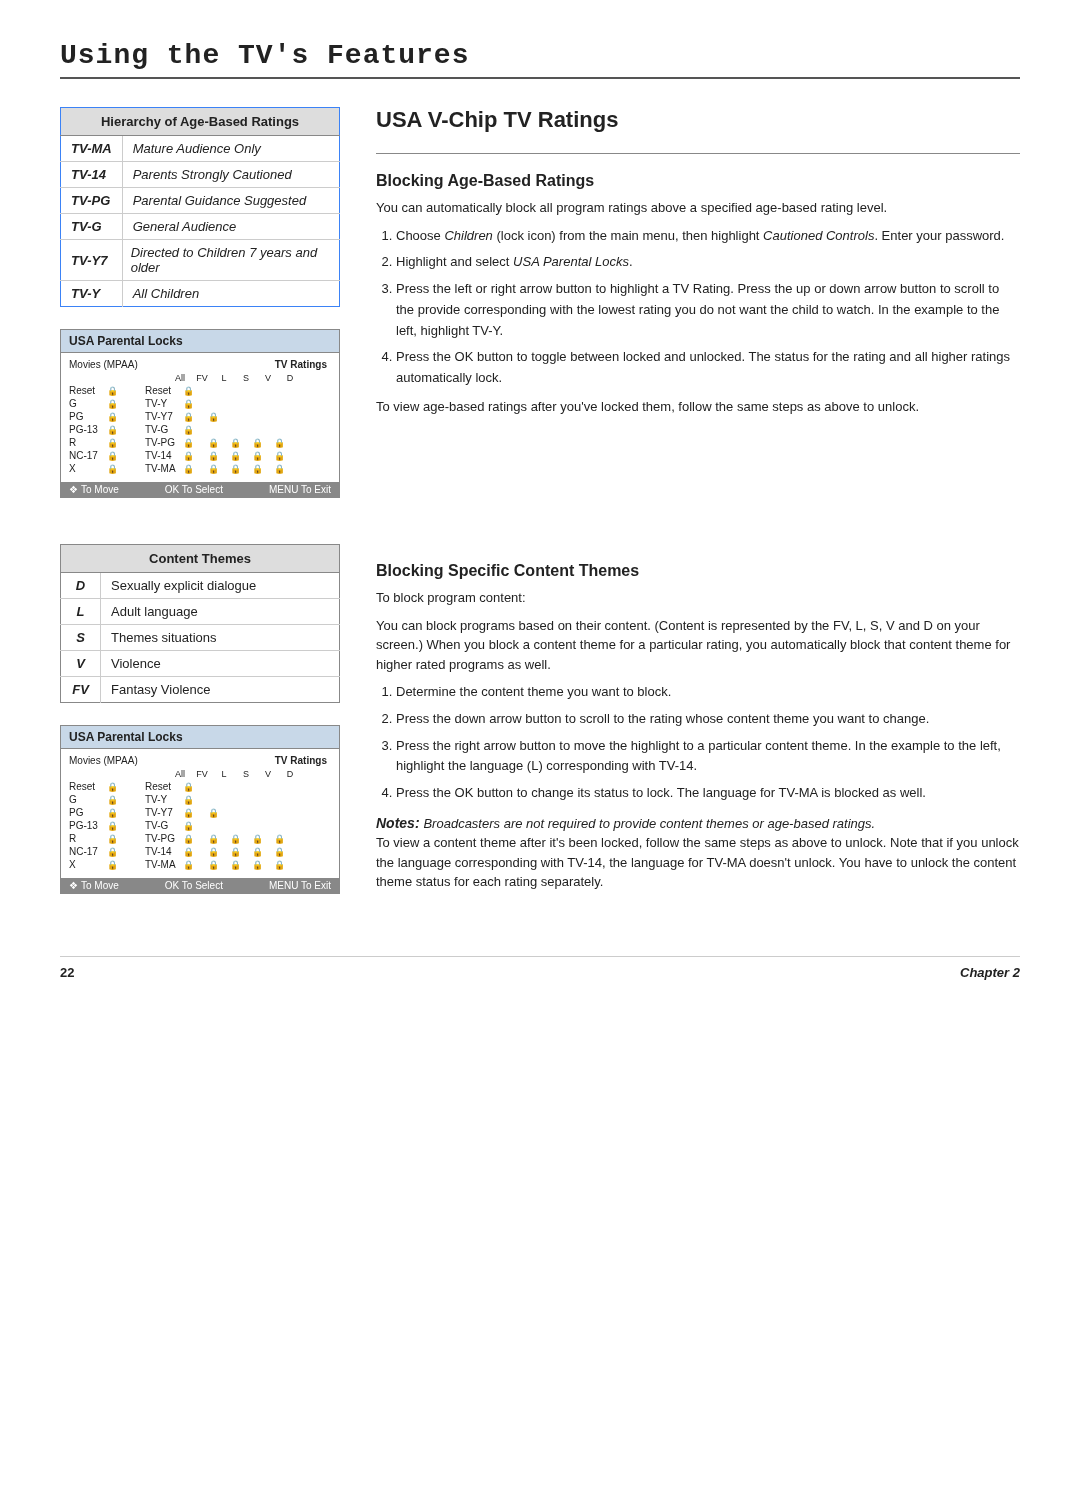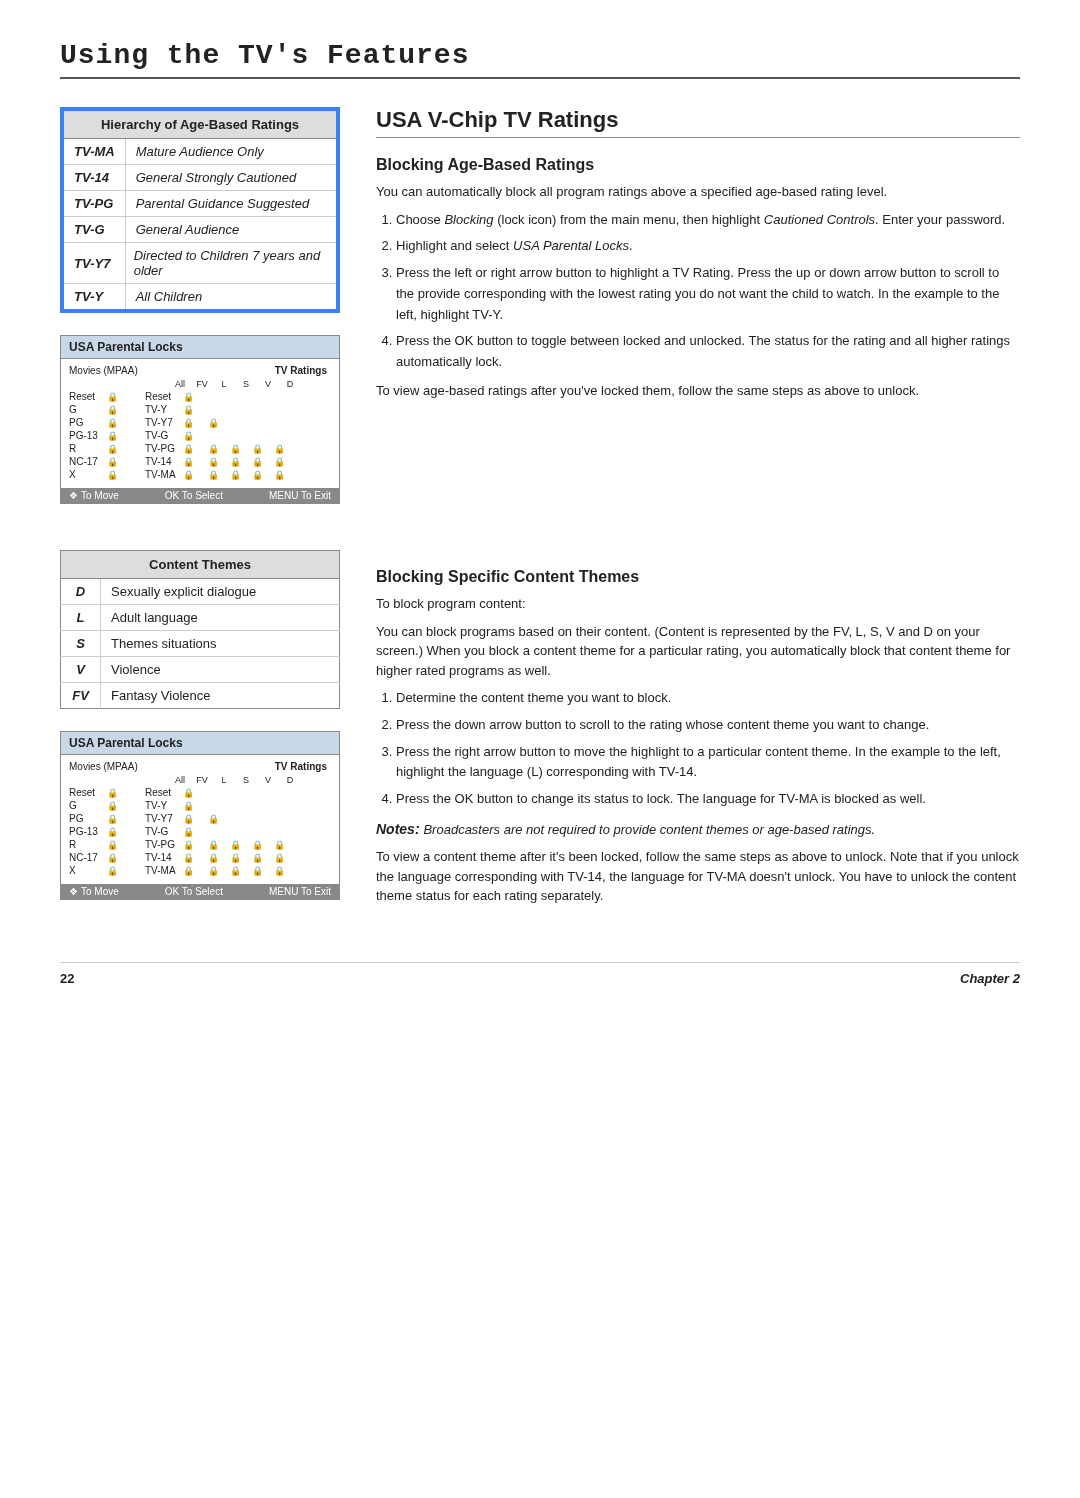--- a/index.html
+++ b/index.html
@@ -36,21 +36,21 @@
       flex-shrink: 0;
     }
     .right-col {
       flex: 1;
     }
 
     
     .ratings-table {
       width: 100%;
       border-collapse: collapse;
-      border: 4px solid #3b82f6;
+      border: 1px solid #3b82f6;
       margin-bottom: 22px;
       font-size: 13px;
     }
     .ratings-table th {
       background: #ddd;
       text-align: center;
       padding: 6px 8px;
       font-weight: bold;
       border-bottom: 1px solid #888;
       font-size: 13px;
@@ -100,21 +100,21 @@
       align-items: center;
       gap: 3px;
     }
 
     
     .section-title {
       font-size: 22px;
       font-weight: bold;
       margin-bottom: 14px;
       border-bottom: 1px solid #888;
-      padding-bottom: 4px;
+      padding-bottom: 20px;
     }
     .subsection-title {
       font-size: 16px;
       font-weight: bold;
       margin-bottom: 8px;
       margin-top: 18px;
     }
     .body-text {
       font-size: 13px;
       line-height: 1.5;
@@ -178,21 +178,20 @@
       margin-top: 40px;
       border-top: 1px solid #ccc;
       padding-top: 8px;
       font-size: 13px;
     }
     .page-num { font-weight: bold; }
     .chapter-label { font-style: italic; font-weight: bold; }
 
     .notes-box {
       margin-top: 10px;
-      margin-bottom: 8px;
     }
     .notes-text {
       font-style: italic;
       font-size: 13px;
       line-height: 1.5;
     }
   </style>
 </head>
 <body>
 
@@ -210,21 +209,21 @@
           <th colspan="2">Hierarchy of Age-Based Ratings</th>
         </tr>
       </thead>
       <tbody id="hierarchy-tbody">
       <tr>
             <td>TV-MA</td>
             <td style="font-style: italic;">Mature Audience Only</td>
           </tr>
           <tr>
             <td>TV-14</td>
-            <td style="font-style: italic;">General Strongly Cautioned</td>
+            <td style="font-style: italic;">Parents Strongly Cautioned</td>
           </tr>
           <tr>
             <td>TV-PG</td>
             <td style="font-style: italic;">Parental Guidance Suggested</td>
           </tr>
           <tr>
             <td>TV-G</td>
             <td style="font-style: italic;">General Audience</td>
           </tr>
           <tr>
@@ -357,21 +356,21 @@
 
   <div class="right-col">
 
     <h2 class="section-title">USA V-Chip TV Ratings</h2>
 
     <h3 class="subsection-title">Blocking Age-Based Ratings</h3>
 
     <p class="body-text">You can automatically block all program ratings above a specified age-based rating level.</p>
 
     <ol class="numbered-list" id="blocking-age-steps">
-        <li>Choose <em>Blocking</em> (lock icon) from the main menu, then highlight <em>Cautioned Controls</em>. Enter your password.</li>
+        <li>Choose <em>Children</em> (lock icon) from the main menu, then highlight <em>Cautioned Controls</em>. Enter your password.</li>
         <li>Highlight and select <em>USA Parental Locks</em>.</li>
         <li>Press the left or right arrow button to highlight a TV Rating. Press the up or down arrow button to scroll to the provide corresponding with the lowest rating you do not want the child to watch. In the example to the left, highlight TV-Y.</li>
         <li>Press the OK button to toggle between locked and unlocked. The status for the rating and all higher ratings automatically lock.</li>
       </ol>
 
     <p class="body-text">To view age-based ratings after you've locked them, follow the same steps as above to unlock.</p>
 
   </div>
 </div>
 

